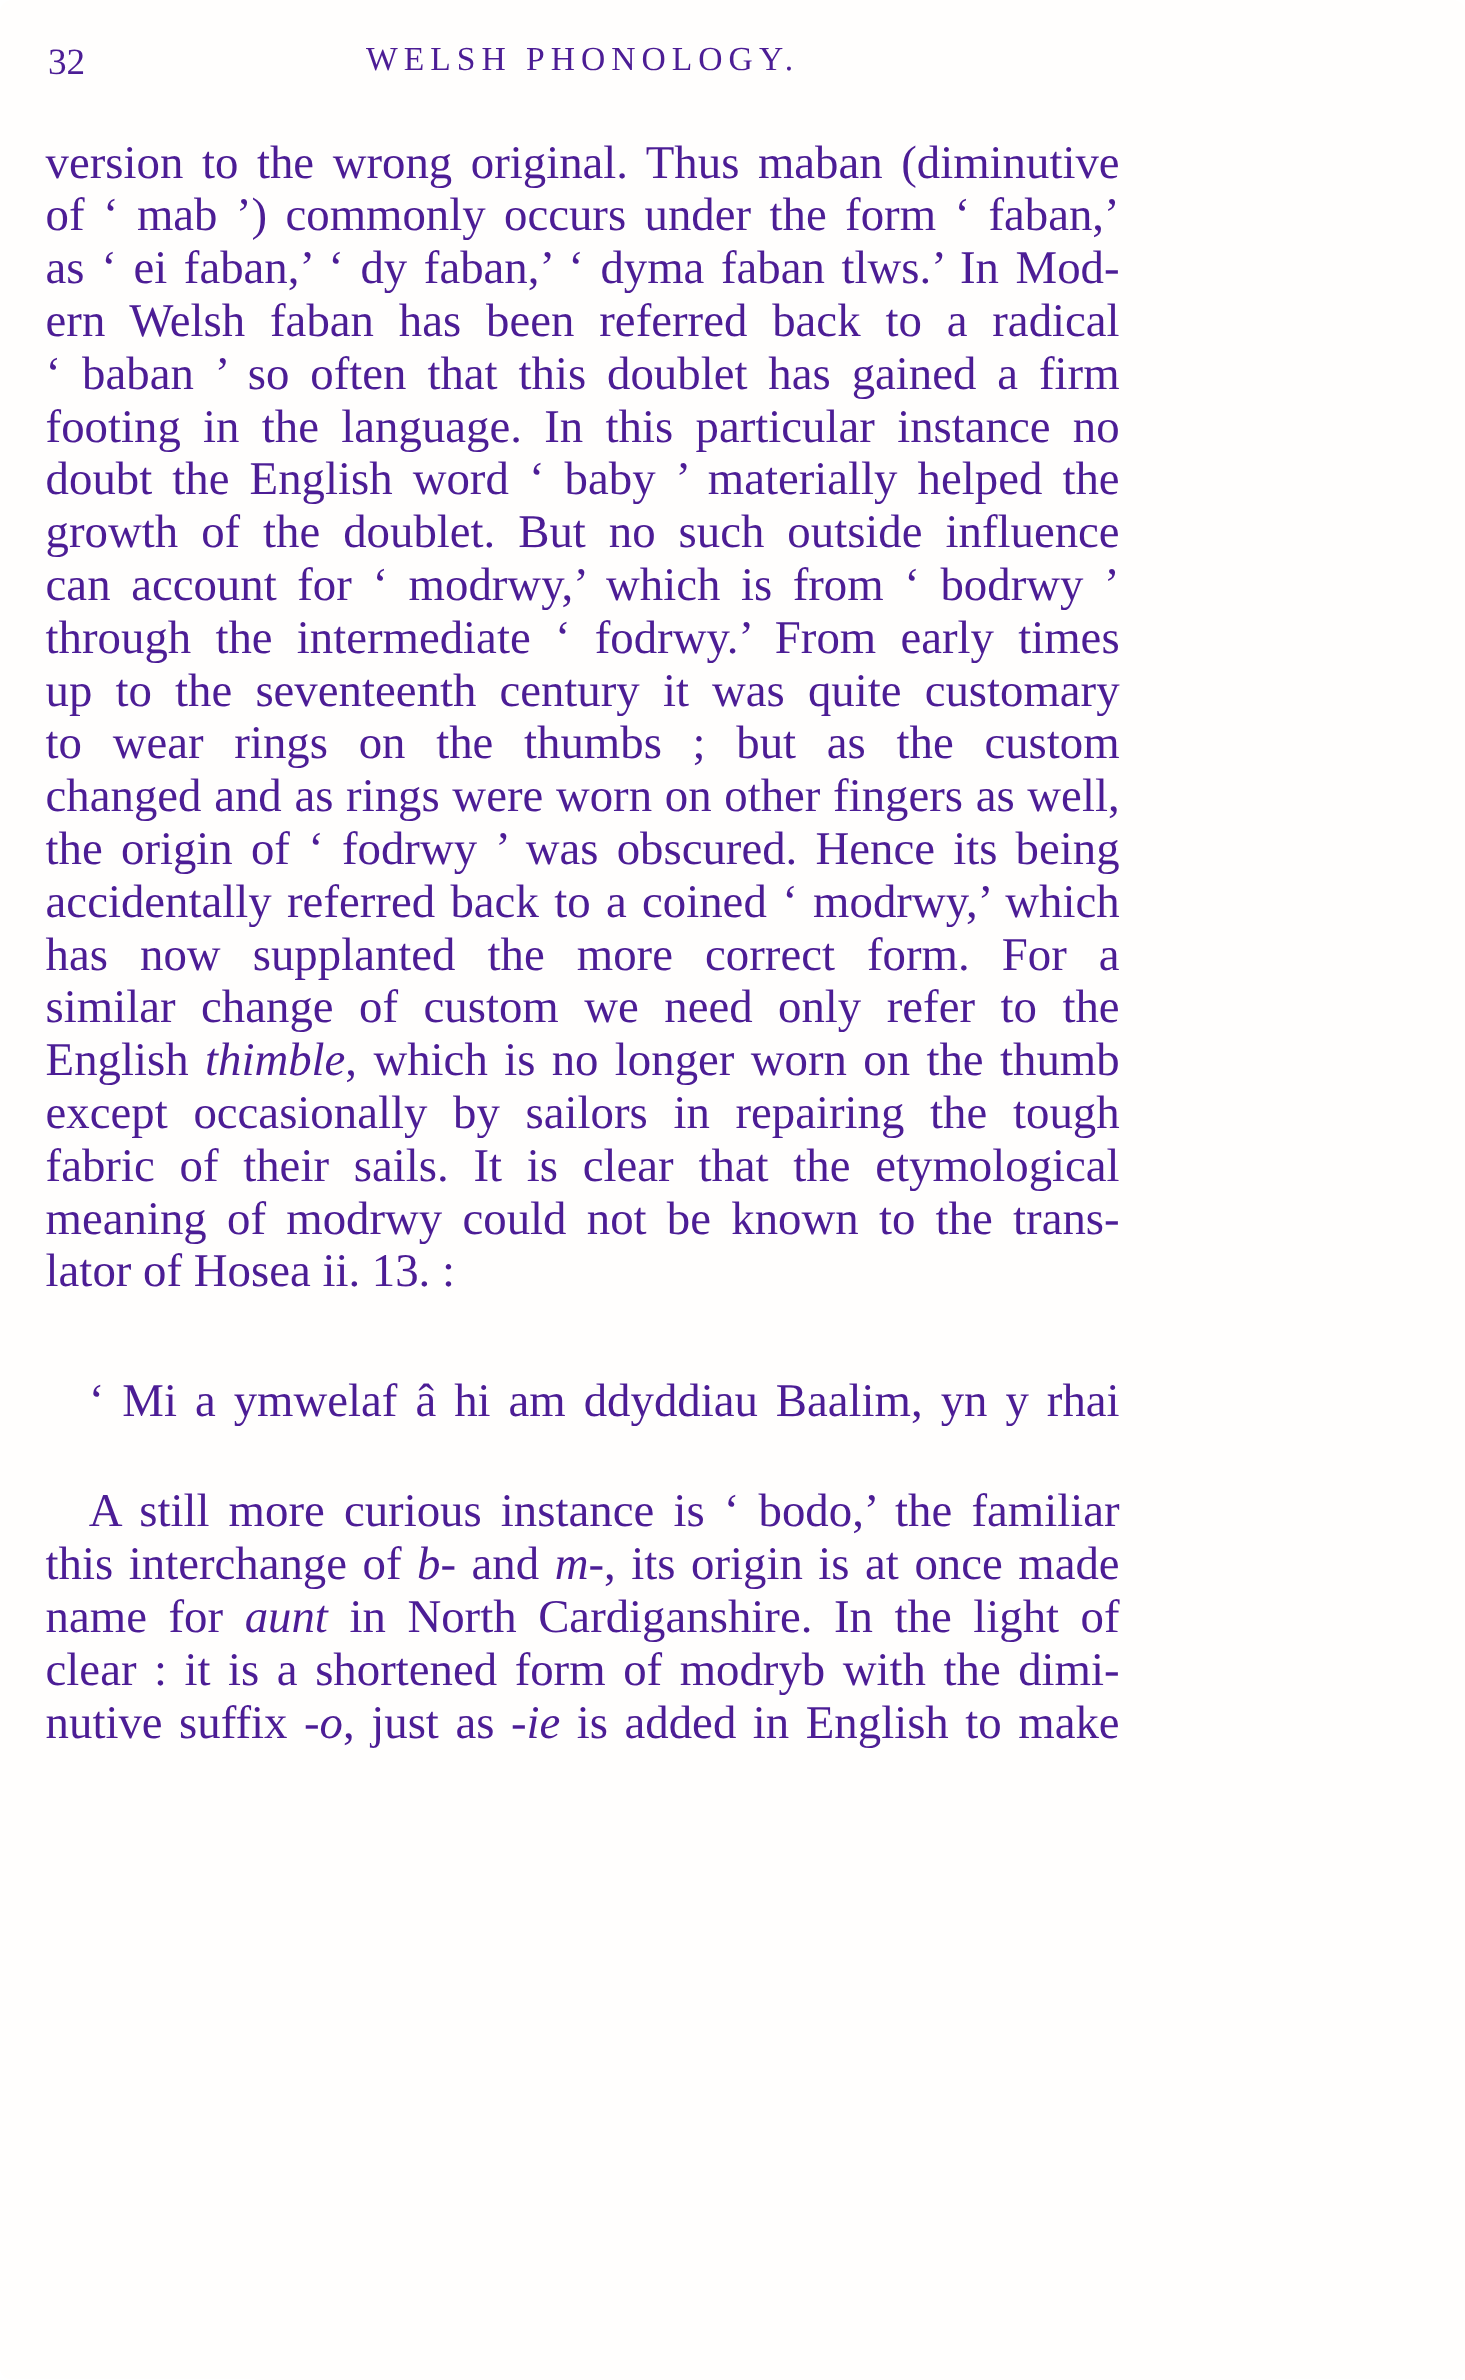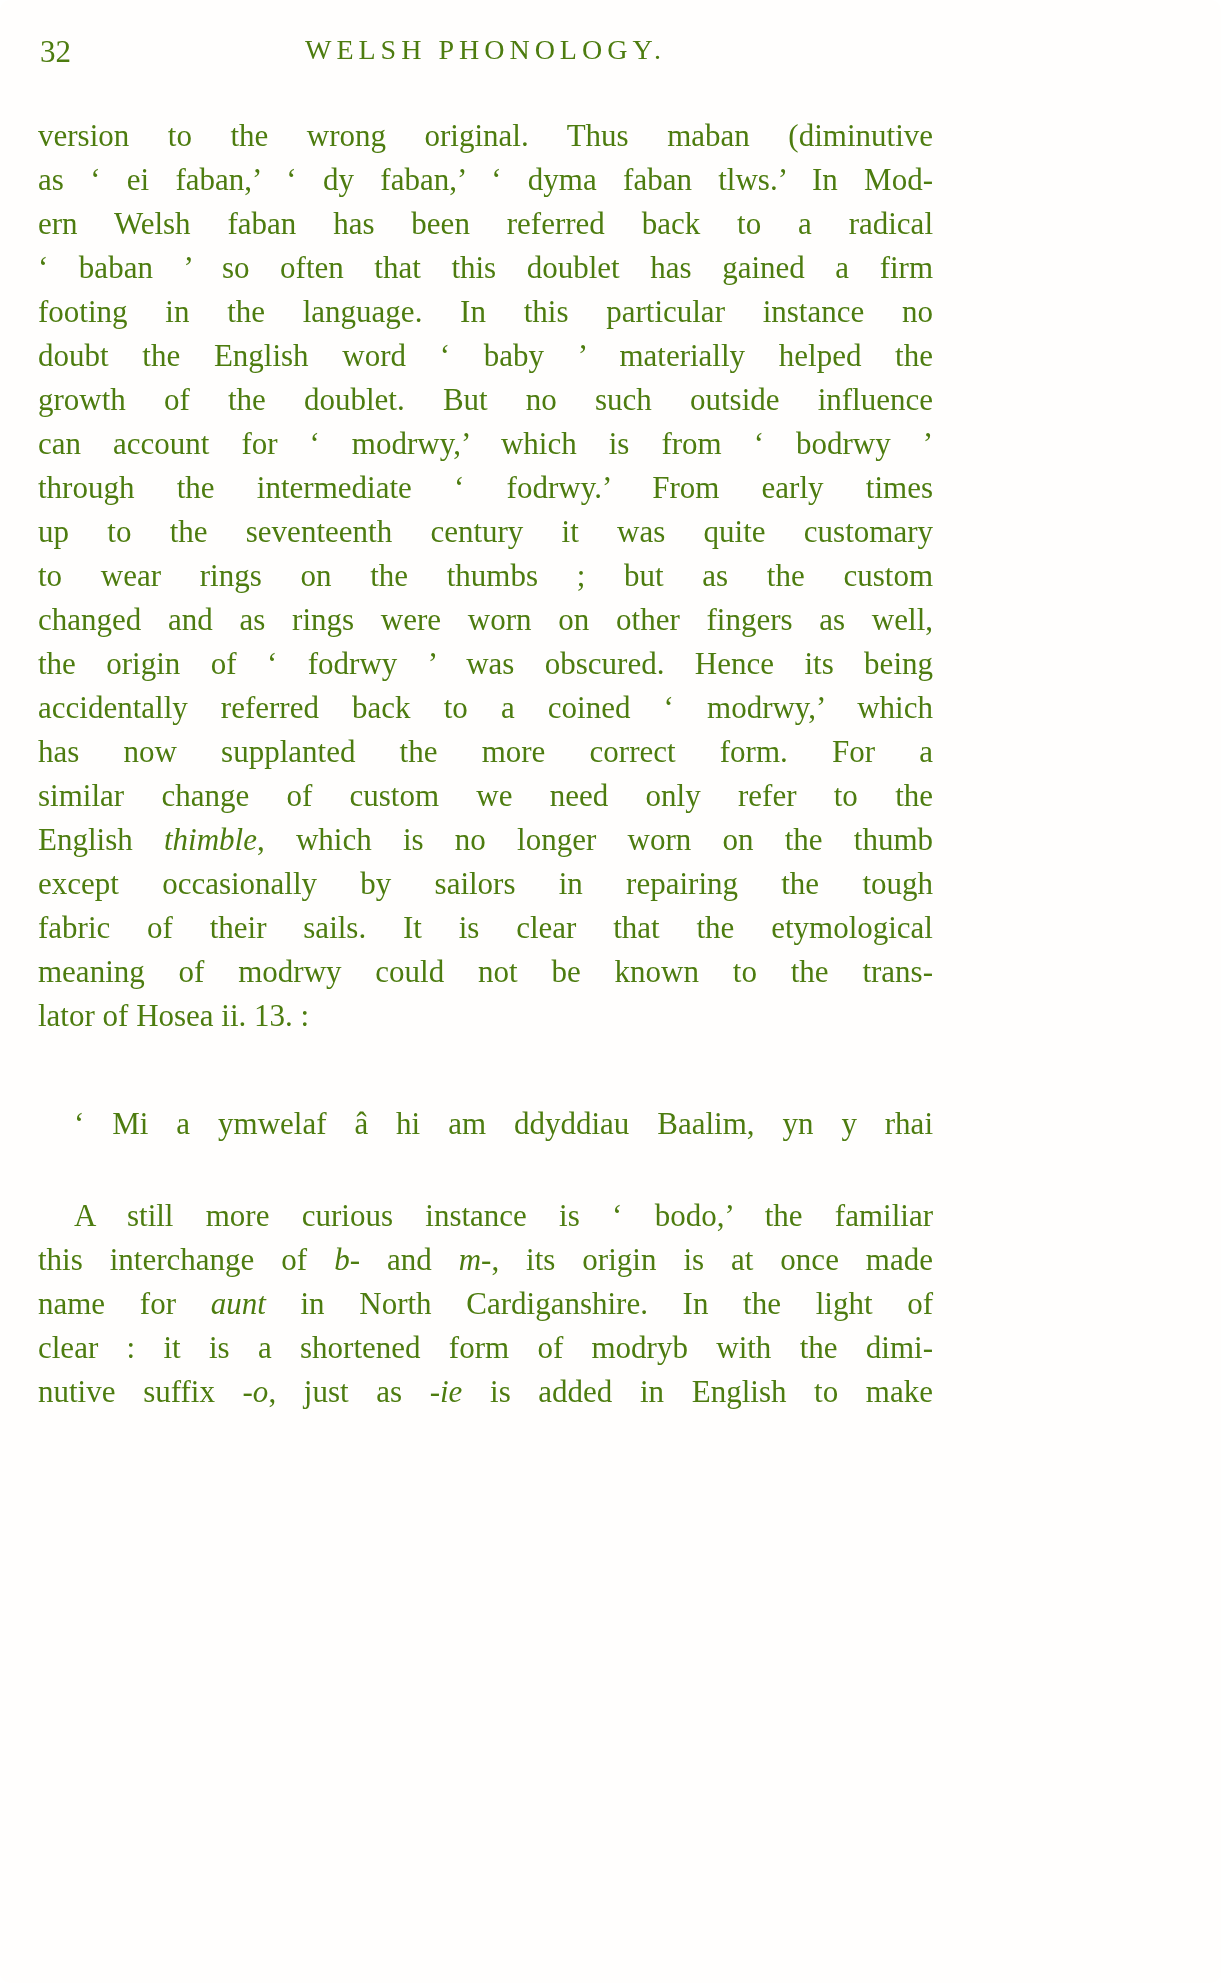--- a/index.html
+++ b/index.html
@@ -5,21 +5,21 @@
   html, body {
     margin: 0;
     padding: 0;
     background: #ffffff;
   }
   .page {
     position: relative;
     width: 1221px;
     height: 1983px;
     background: #fffefd;
-    color: #4d7c0f;
+    color: #4c1d95;
     font-family: "Liberation Serif", "DejaVu Serif", serif;
     box-sizing: border-box;
     padding: 30px 0 0 38px;
     overflow: hidden;
     border-radius: 10px;
   }
   .column {
     width: 895px;
   }
   .page-header {
@@ -37,21 +37,21 @@
     display: block;
     text-align: center;
     font-size: 28px;
     letter-spacing: 5px;
     padding-top: 4px;
   }
   .block {
     margin: 0;
   }
   .line {
-    font-size: 31px;
+    font-size: 39px;
     line-height: 44px;
     text-align: justify;
     -moz-text-align-last: justify;
     text-align-last: justify;
     font-family: Liberation Serif, serif;
   }
   .line.last {
     -moz-text-align-last: left;
     text-align-last: left;
   }
@@ -70,20 +70,21 @@
 
 <div class="page">
   <div class="column">
     <header class="page-header">
       <span class="page-number">32</span>
       <span class="running-title">WELSH PHONOLOGY.</span>
     </header>
     <main id="blocks">
         <div class="block paragraph">
           <div class="line"><span>version to the wrong original.  Thus maban (diminutive</span></div>
+          <div class="line"><span>of ‘ mab ’) commonly occurs under the form ‘ faban,’</span></div>
           <div class="line"><span>as ‘ ei faban,’ ‘ dy faban,’ ‘ dyma faban tlws.’  In Mod-</span></div>
           <div class="line"><span>ern Welsh faban has been referred back to a radical</span></div>
           <div class="line"><span>‘ baban ’ so often that this doublet has gained a firm</span></div>
           <div class="line"><span>footing in the language.  In this particular instance no</span></div>
           <div class="line"><span>doubt the English word ‘ baby ’ materially helped the</span></div>
           <div class="line"><span>growth of the doublet.  But no such outside influence</span></div>
           <div class="line"><span>can account for ‘ modrwy,’ which is from ‘ bodrwy ’</span></div>
           <div class="line"><span>through the intermediate ‘ fodrwy.’  From early times</span></div>
           <div class="line"><span>up to the seventeenth century it was quite customary</span></div>
           <div class="line"><span>to wear rings on the thumbs ; but as the custom</span></div>

